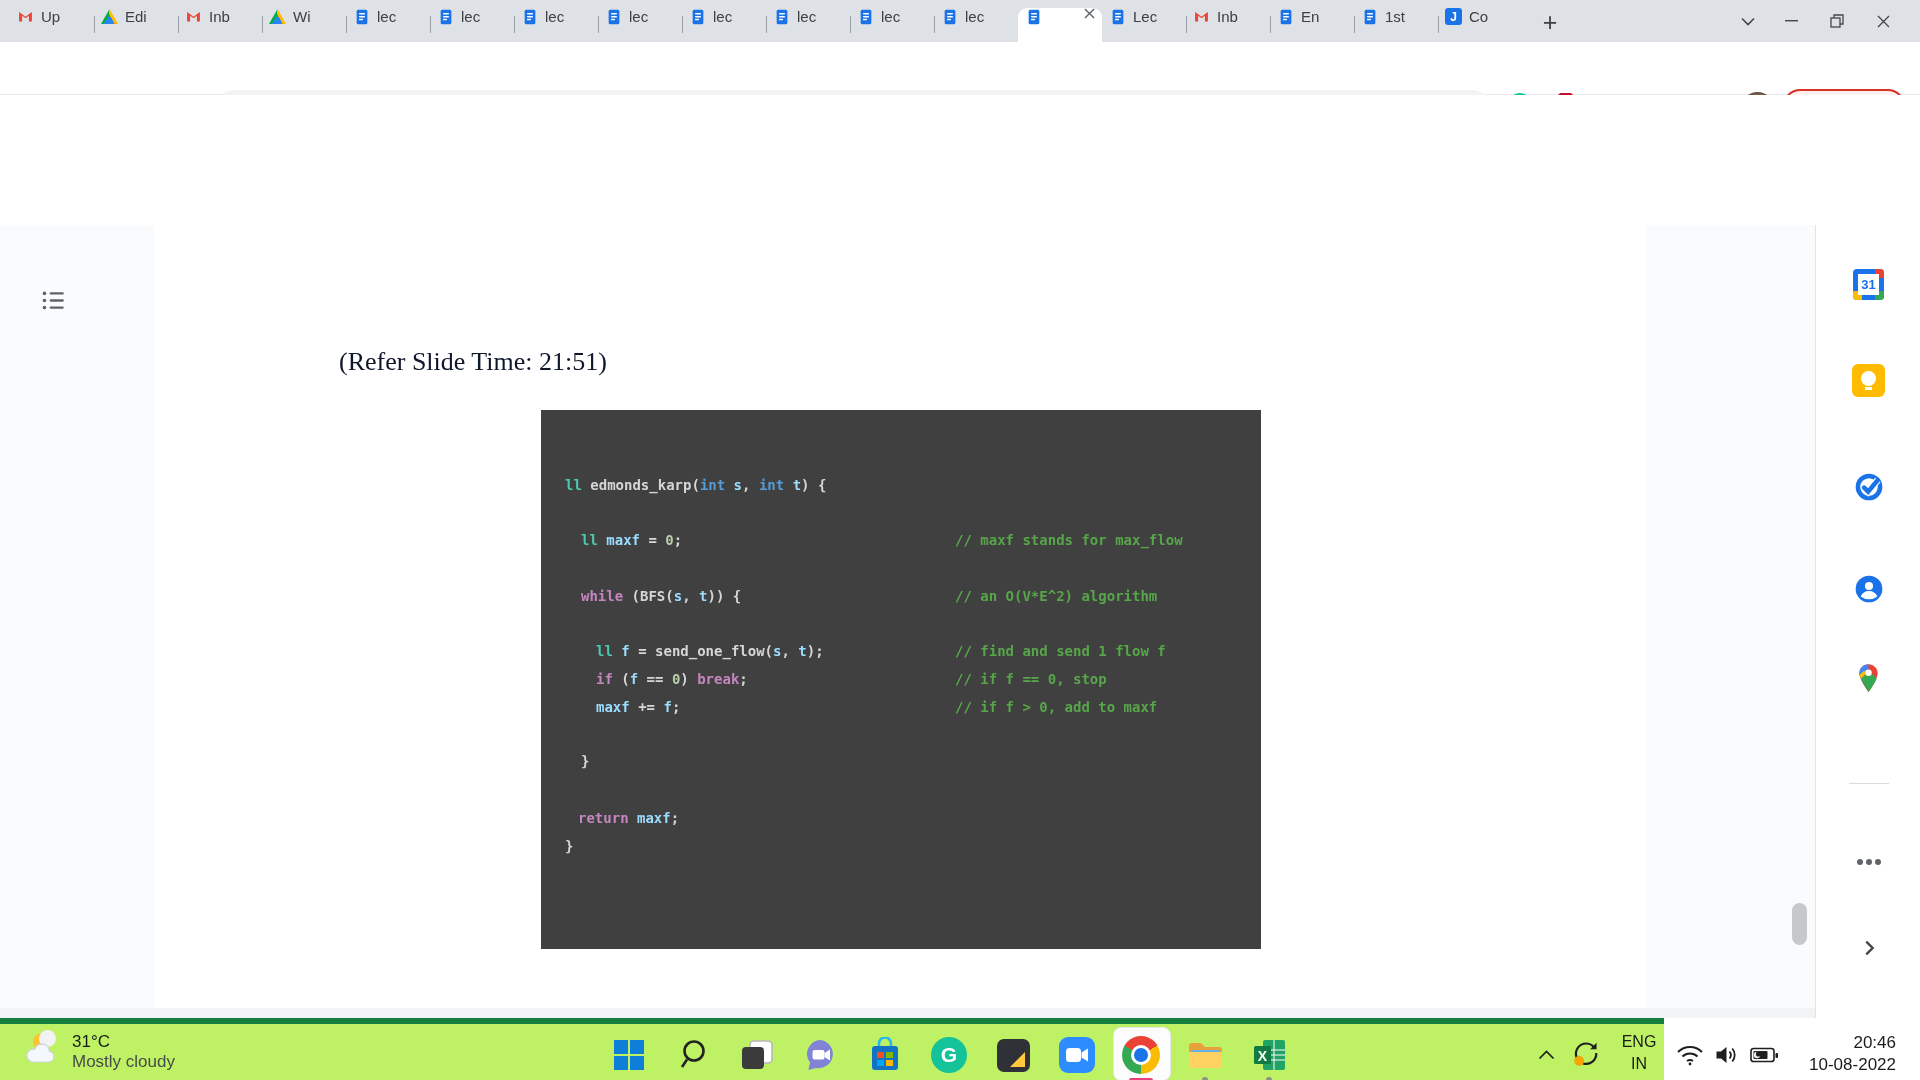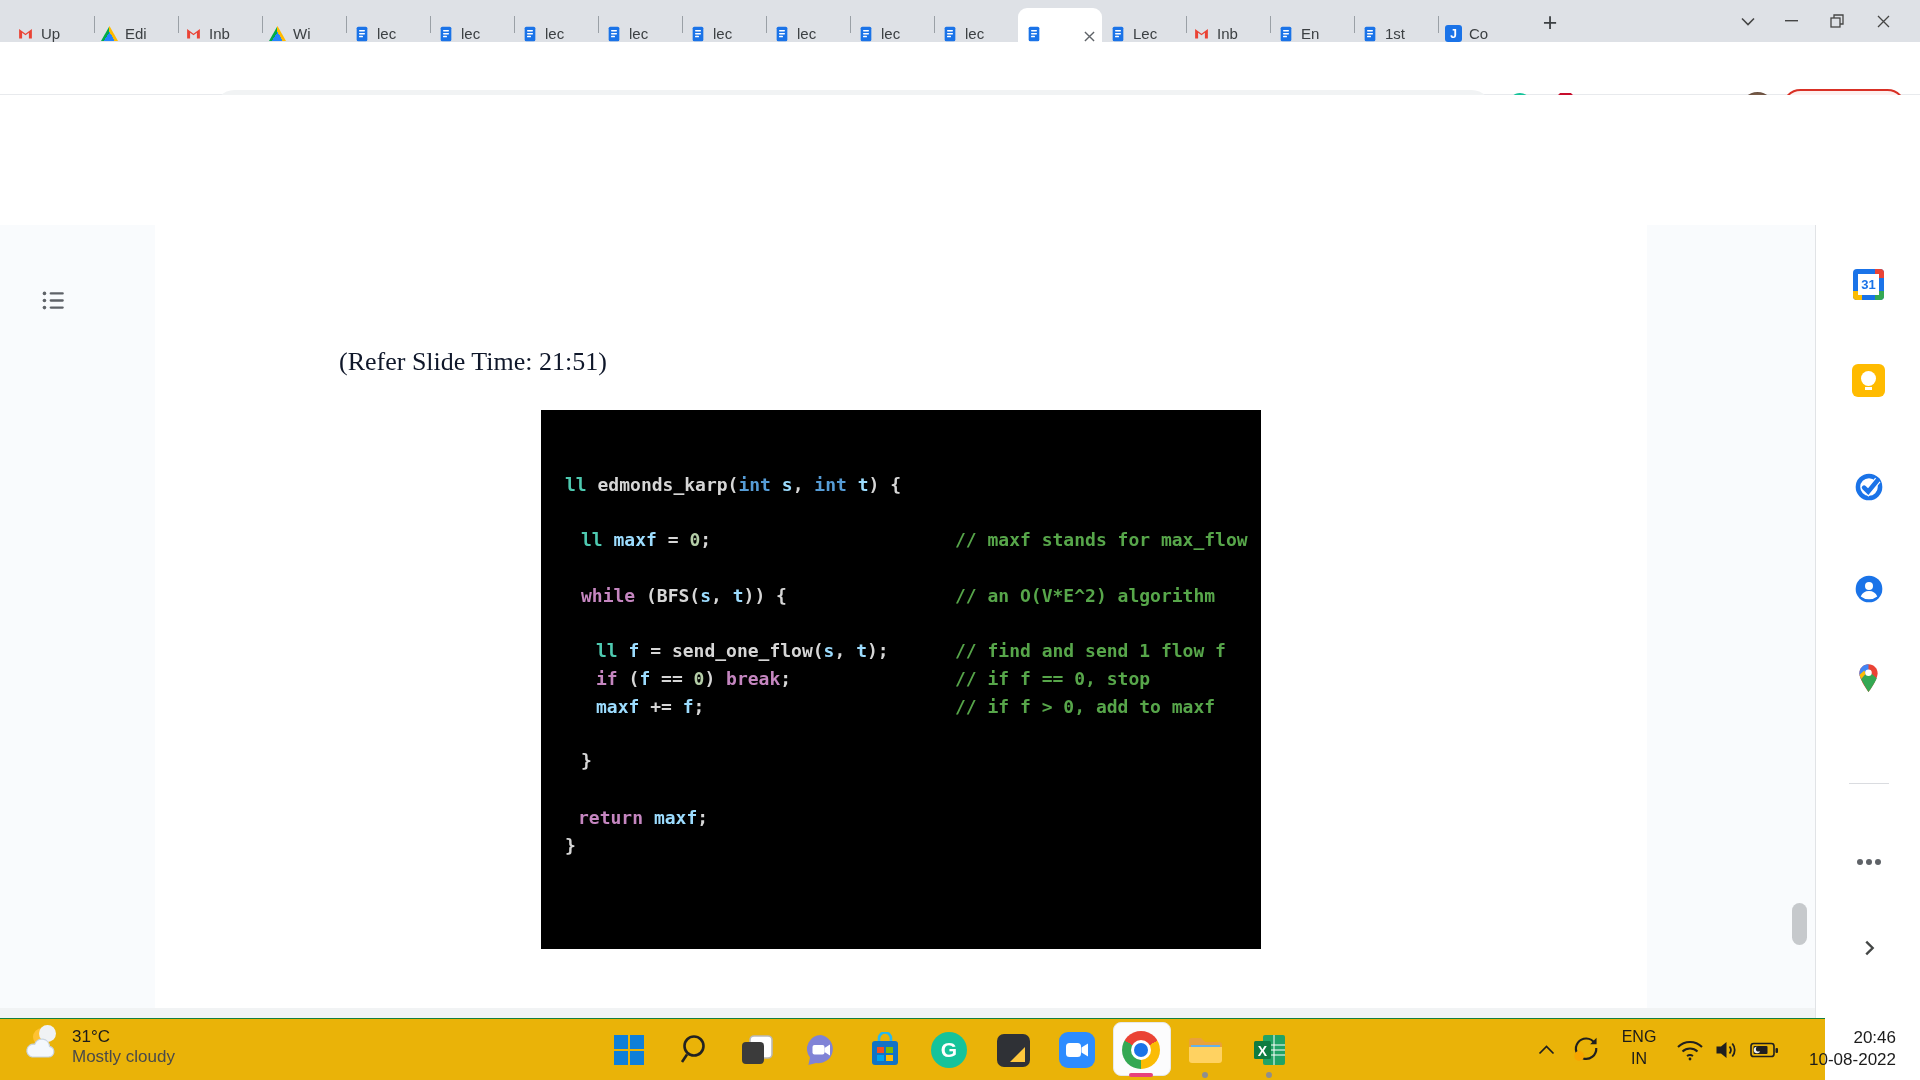--- a/index.html
+++ b/index.html
@@ -2,21 +2,21 @@
 <html><head>
 <meta charset="utf-8">
 <style>
   html,body{margin:0;padding:0}
   body{width:1920px;height:1080px;position:relative;overflow:hidden;background:#fff;
        font-family:"Liberation Sans","DejaVu Sans",sans-serif;-webkit-font-smoothing:antialiased}
 
   
   #tabstrip{position:absolute;left:0;top:0;width:1920px;height:42px;background:#DEE1E6}
   #tabs{position:absolute;left:10px;top:0;height:42px;display:flex}
-  .tab{position:relative;width:84px;height:34px;margin-top:8px;display:flex;align-items:flex-end;
+  .tab{position:relative;width:84px;height:34px;margin-top:8px;display:flex;align-items:flex-start;
        padding:0 7px;box-sizing:border-box;cursor:pointer}
   .tab:not(.active)+.tab:not(.active)::before{content:"";position:absolute;left:0;top:8px;height:17px;width:1px;background:#9AA0A6}
   .tab.active{background:#fff;border-radius:9px 9px 0 0}
   .tab-ic{width:17px;height:17px;flex:0 0 17px;display:flex;align-items:center;justify-content:center}
   .tab-label{margin-left:7px;font-size:15px;color:#3C4043;white-space:nowrap;overflow:hidden;flex:1}
   .tab-close{margin-left:auto;display:flex;align-items:center}
   .jbadge{display:inline-flex;width:17px;height:17px;border-radius:3px;background:#1A73E8;color:#fff;
           font-size:12px;font-weight:bold;align-items:center;justify-content:center;flex:0 0 17px}
   .drive-tri{display:inline-block;width:17px;height:15px;clip-path:polygon(50% 0,100% 100%,0 100%);
      background:conic-gradient(from 0deg at 50% 40%,#FFBA00 0 150deg,#2684FC 150deg 213deg,#00AC47 213deg 360deg)}
@@ -73,22 +73,22 @@
      display:flex;align-items:center;justify-content:center;gap:10px;color:#fff;font-size:23px;cursor:pointer}
   #docs-avatar{position:absolute;left:1826px;top:139px;width:56px;height:56px;border-radius:50%;
      background:linear-gradient(200deg,rgba(0,0,0,0) 55%,#E3A63B 75%),radial-gradient(circle at 50% 38%,#8a6a52 0 30%,#513c32 60%,#2c2424 100%);cursor:pointer}
 
   
   #content{position:absolute;left:0;top:225px;width:1920px;height:793px;background:#F9FBFD}
   #outline-btn{position:absolute;left:38px;top:60px;cursor:pointer}
   #page{position:absolute;left:155px;top:0;width:1492px;height:793px;background:#fff}
   #refer-line{position:absolute;left:184px;top:122px;font-family:"Liberation Serif","DejaVu Serif",serif;
      font-size:26px;color:#0f172a;white-space:nowrap}
-  #codeblock{position:absolute;left:386px;top:185px;width:720px;height:539px;background:#000000;
-     font-family:"DejaVu Sans Mono",monospace;font-size:18px;font-weight:bold}
+  #codeblock{position:absolute;left:386px;top:185px;width:720px;height:539px;background:#404040;
+     font-family:"DejaVu Sans Mono",monospace;font-size:14px;font-weight:bold}
   .code-line{position:absolute;white-space:pre;line-height:18px}
   .code-comment{position:absolute;white-space:pre;line-height:18px;color:#57A64A}
   .c-type{color:#4EC9B0}.c-kw{color:#C586C0}.c-kw2{color:#569CD6}.c-var{color:#9CDCFE}.c-plain{color:#D6D6D6}.c-num{color:#B5CEA8}
   #closing-line{position:absolute;left:184px;top:752px;width:1126px;font-family:"Liberation Serif","DejaVu Serif",serif;
      font-size:26px;color:#000;text-align:justify;text-align-last:justify;white-space:nowrap0}
   #vscroll{position:absolute;left:1792px;top:678px;width:15px;height:42px;border-radius:8px;background:#C6C9CC;cursor:pointer}
   #hstrip{position:absolute;left:0;top:783px;width:1815px;height:10px;background:#F1F3F4}
 
   
   #sidepanel{position:absolute;left:1815px;top:0;width:105px;height:793px;background:#fff;border-left:1px solid #E1E3E6;box-sizing:border-box}
@@ -98,21 +98,21 @@
   .cal-icon .c-red{position:absolute;right:0;top:0;width:9px;height:9px;background:#EA4335;border-radius:0 4px 0 0}
   .cal-icon .c-yel{position:absolute;left:0;bottom:0;width:9px;height:9px;background:#FBBC04;border-radius:0 0 0 4px}
   .cal-icon .c-grn{position:absolute;right:0;bottom:0;width:9px;height:9px;background:#34A853;border-radius:0 0 4px 0}
   .cal-icon .c-face{position:absolute;left:5px;top:5px;width:21px;height:21px;background:#fff;
      display:flex;align-items:center;justify-content:center;font-size:13px;font-weight:bold;color:#1A73E8}
   .keep-icon{position:relative;width:33px;height:33px;background:#FFBB00;border-radius:6px}
   .keep-icon i{position:absolute;left:9px;top:7px;width:15px;height:15px;border-radius:50%;background:#fff}
   .keep-icon b{position:absolute;left:13px;top:23px;width:7px;height:3px;background:#fff}
 
   
-  #taskbar{position:absolute;left:0;top:1018px;width:1825px;height:62px;background:#eab308;border-top:1px solid #15803d;box-sizing:border-box}
+  #taskbar{position:absolute;left:0;top:1018px;width:1664px;height:62px;background:#bef264;border-top:6px solid #15803d;box-sizing:border-box}
   #weather{position:absolute;left:20px;top:6px;display:flex;align-items:center;gap:10px;cursor:pointer}
   #wx-text div:first-child{font-size:17px;color:#1b1b1b}
   #wx-text div:last-child{font-size:17px;color:#4a4a4a}
   #task-icons{position:absolute;left:597px;top:2px;display:flex}
   .tb-item{width:64px;height:58px;display:flex;align-items:center;justify-content:center;position:relative;cursor:pointer}
   .tb-item.active .tb-bg{position:absolute;left:4px;top:1px;width:56px;height:52px;background:#FCFCFD;border:1px solid #E6E8EA;border-radius:8px}
   .tb-item.active .pinkbar{position:absolute;left:20px;bottom:2px;width:24px;height:4px;border-radius:2px;background:#E8417A}
   .rundot{position:absolute;left:29px;bottom:1px;width:6px;height:6px;border-radius:50%;background:#8E8E8E}
   .tb-ic{position:relative;z-index:2;display:flex;align-items:center;justify-content:center}
   .gram-icon{width:36px;height:36px;border-radius:50%;background:#15C39A;color:#fff;font-weight:bold;font-size:21px;

